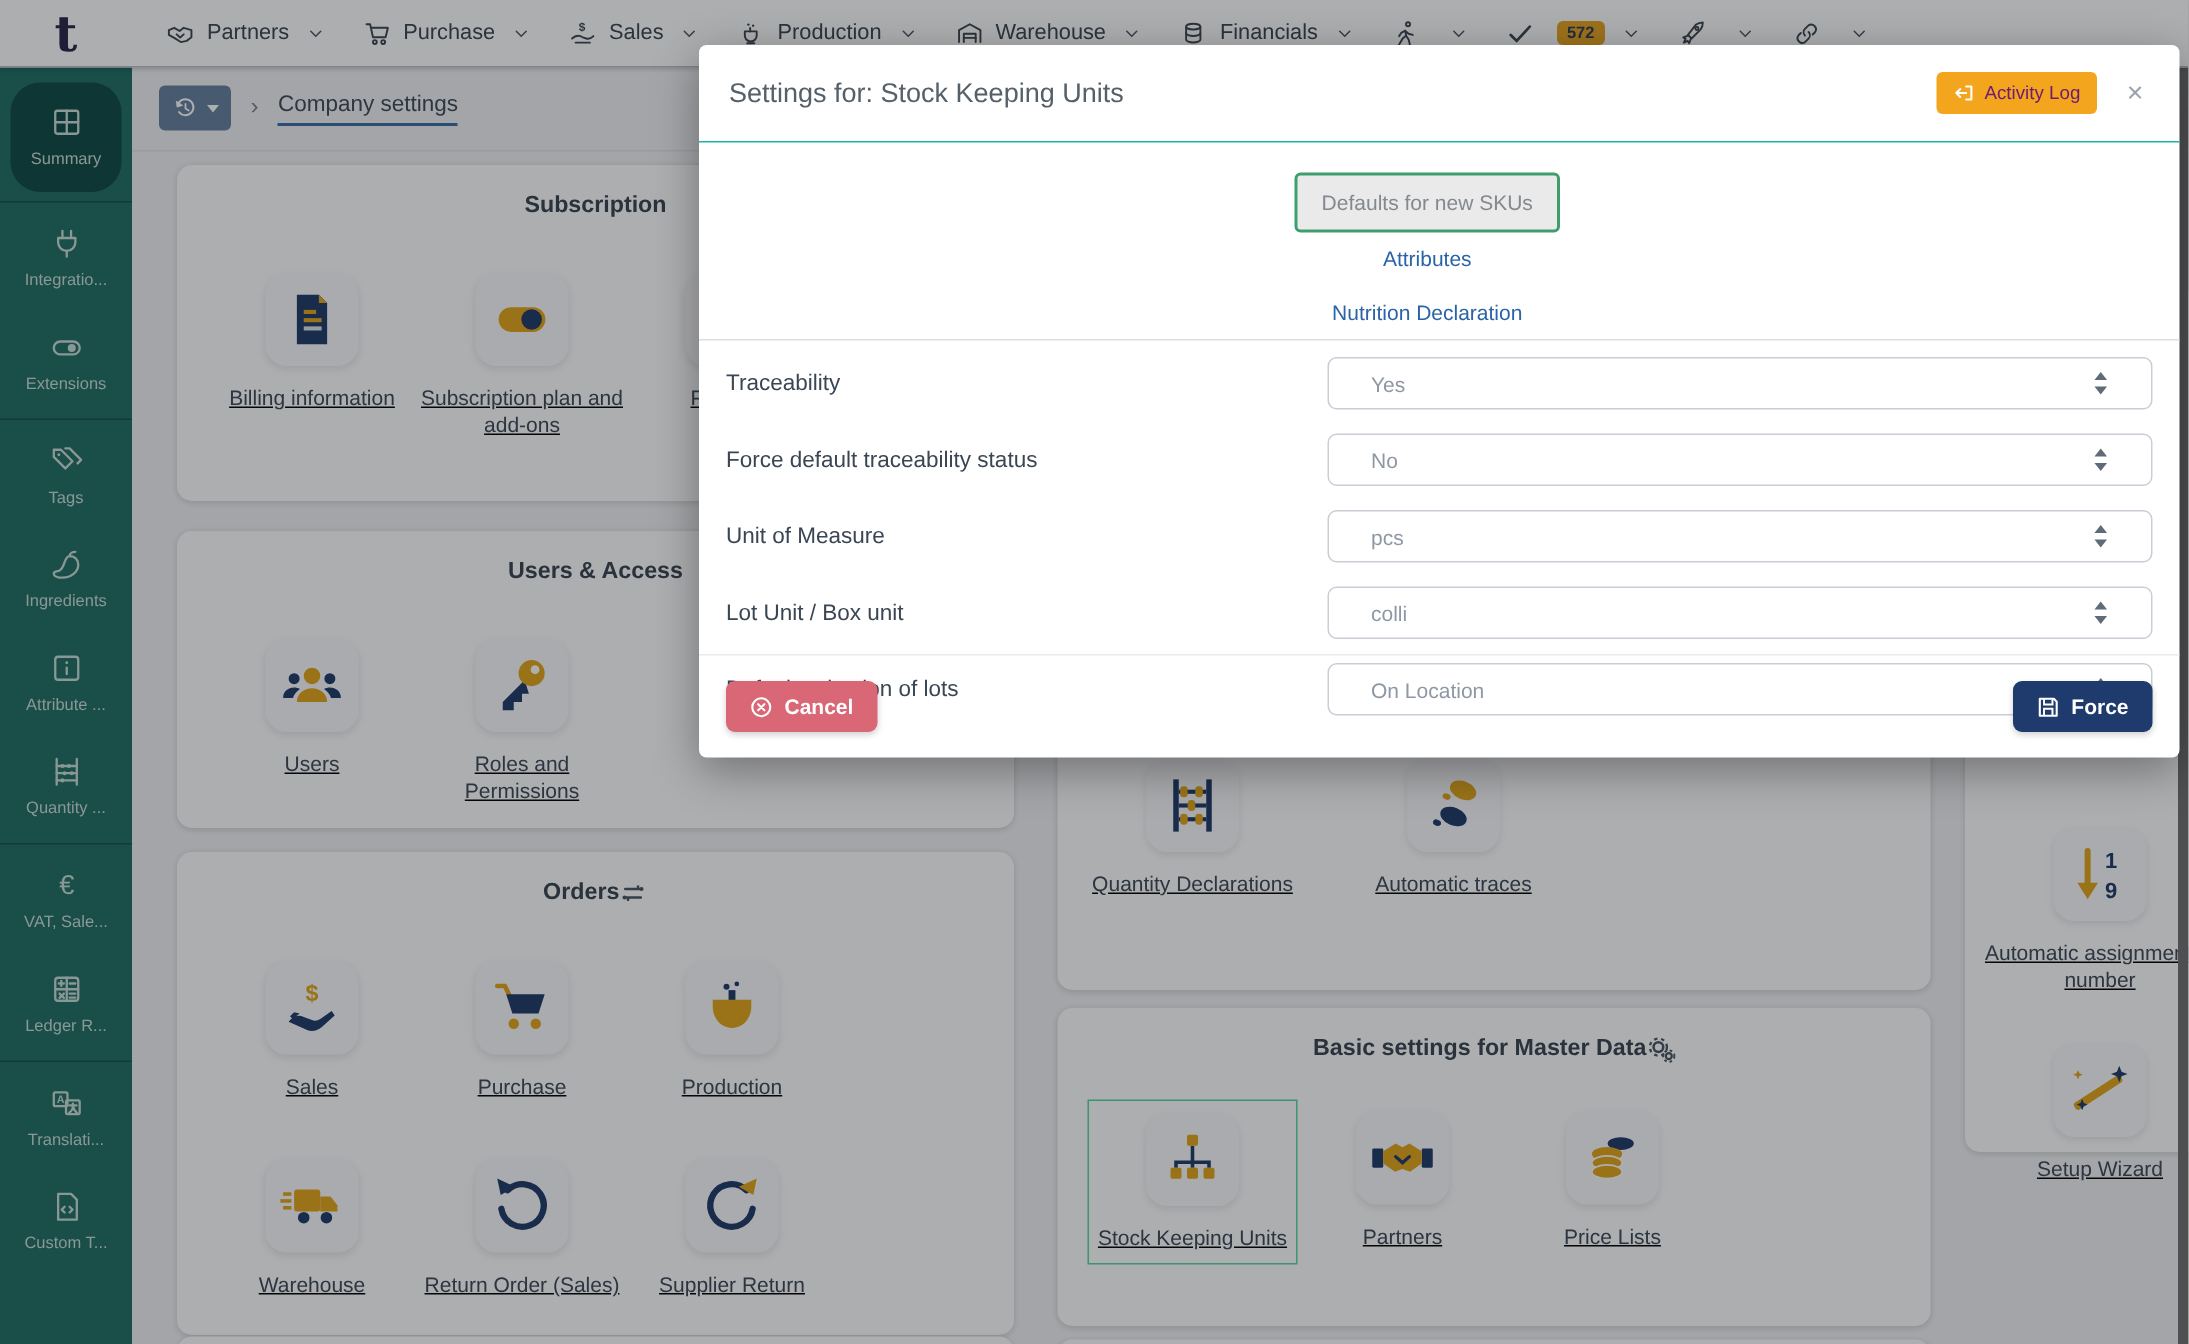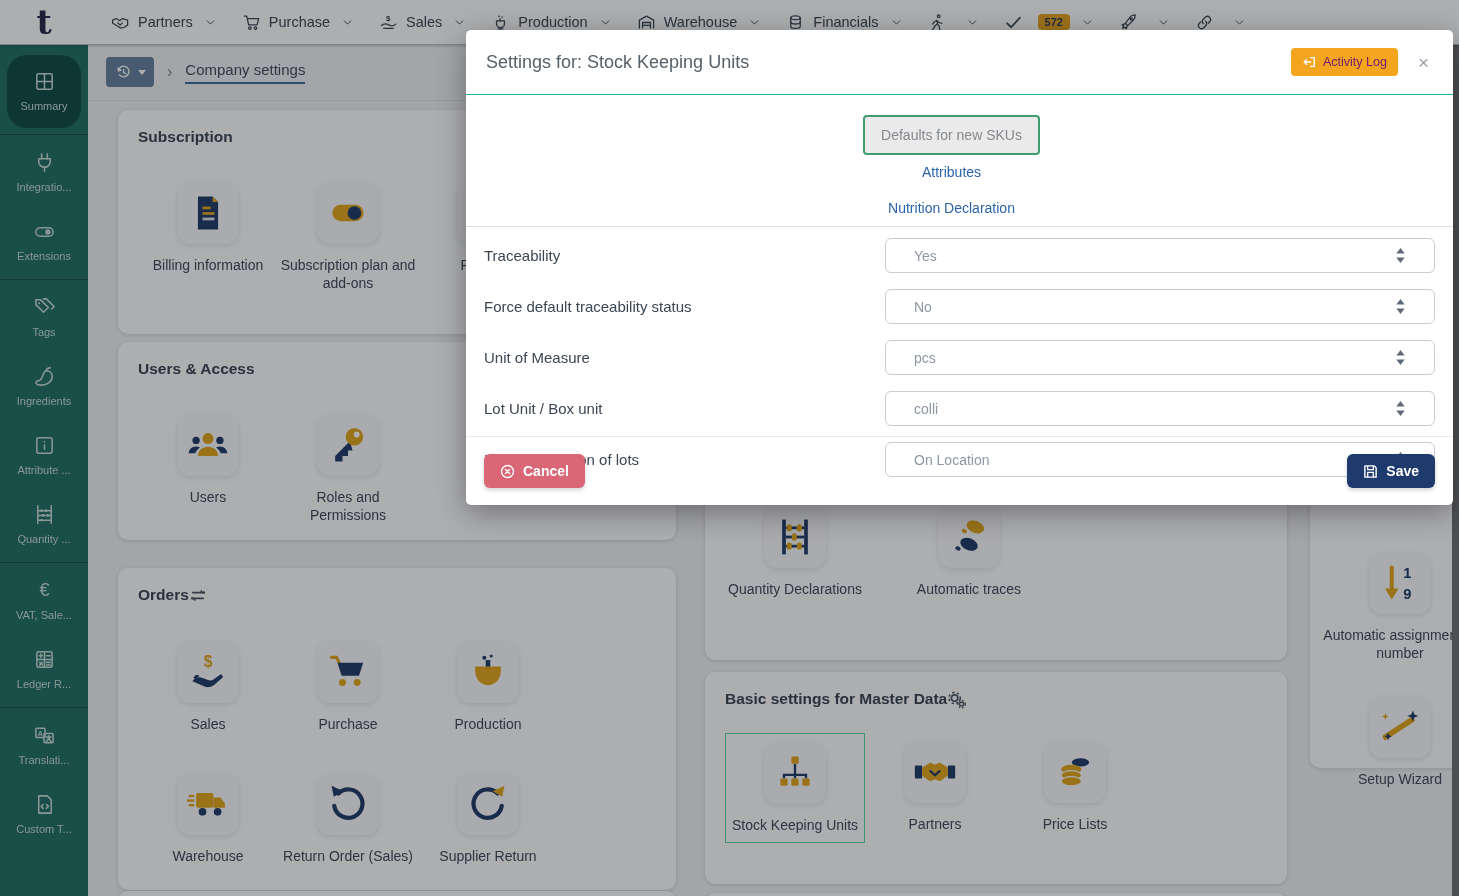--- a/index.html
+++ b/index.html
@@ -36,34 +36,34 @@
             display:flex;align-items:center;padding-left:18px;box-sizing:border-box;}
   .histbtn{display:flex;align-items:center;gap:7px;width:48px;height:30px;justify-content:center;
            background:#64809f;border:none;border-radius:4px;cursor:pointer;}
   .histbtn .icn{width:16px;height:16px;}
   .caret{width:0;height:0;border-left:4px solid transparent;border-right:4px solid transparent;border-top:5px solid #ffffff;}
   .csep{margin:0 13px;color:#77828d;font-size:16px;}
   .clink{font-size:15px;color:#3e4a57;text-decoration:none;padding-bottom:4px;border-bottom:2px solid #3a6ea5;cursor:pointer;}
 
   .card{position:absolute;background:#ffffff;border-radius:10px;box-shadow:0 1px 4px rgba(40,40,40,.16);
         padding:18px 20px;box-sizing:border-box;}
-  .card-head{display:flex;justify-content:flex-start;align-items:flex-start;}
+  .card-head{display:flex;justify-content:center;align-items:flex-start;}
   .card-title{font-weight:bold;font-size:15.5px;color:#39444f;}
   .corner-icn{width:19px;height:19px;color:#4a5560;cursor:pointer;}
-  .tiles{display:flex;flex-wrap:wrap;margin-top:28px;}
+  .tiles{display:flex;flex-wrap:wrap;margin-top:28px;text-decoration:underline;}
   .tile{width:140px;display:flex;flex-direction:column;align-items:center;margin-bottom:24px;padding:8px 0;
         box-sizing:border-box;cursor:pointer;}
   .tile.highlight{border:1px solid #54da9b;}
   .tile-icon{width:62px;height:62px;border-radius:14px;background:#fbfbfc;box-shadow:0 2px 6px rgba(0,0,0,.10);
              display:flex;align-items:center;justify-content:center;}
   .tile-icon svg{width:44px;height:44px;}
   .tile-label{margin-top:12px;font-size:14px;color:#3c4856;text-align:center;line-height:1.3;}
 
   #card-subscription{left:30px;top:66px;width:558px;height:224px;}
-  #card-users-access{left:30px;top:298px;width:558px;height:198px;}
+  #card-users-access{left:30px;top:310px;width:558px;height:198px;}
   #card-orders{left:30px;top:524px;width:558px;height:322px;}
   #card-declarations{left:617px;top:150px;width:582px;height:466px;}
   #card-declarations .tiles{position:absolute;bottom:30px;left:20px;margin:0;gap:34px;}
   #card-master-data{left:617px;top:628px;width:582px;height:212px;}
   #card-master-data .tiles{margin-top:24px;}
   #card-numbering{left:1222px;top:150px;width:244px;height:574px;}
   #card-numbering .tiles{position:absolute;top:350px;left:10px;margin:0;flex-direction:column;width:160px;}
   #card-numbering .tile{width:160px;margin-bottom:18px;}
   .sliver{position:absolute;background:#ffffff;border-radius:10px;box-shadow:0 1px 4px rgba(40,40,40,.16);}
   #sliver-left{left:30px;top:847px;width:558px;height:40px;}
@@ -749,17 +749,17 @@
           </span>
         <span>Cancel</span>
       </button>
       <button class="btn btn-save">
         <span class="icn">
             <svg viewBox="0 0 16 16" width="100%" height="100%">
               <path d="M2 2h10l2 2v10H2z" fill="none" stroke="#fff" stroke-width="1.5" stroke-linejoin="round"></path>
               <path d="M5 2v4h6V2M5 14V9h6v5" fill="none" stroke="#fff" stroke-width="1.4"></path>
             </svg>
           </span>
-        <span>Save</span>
+        <span>Force</span>
       </button>
     </div>
   </section>
 </div>
 
 </body></html>

